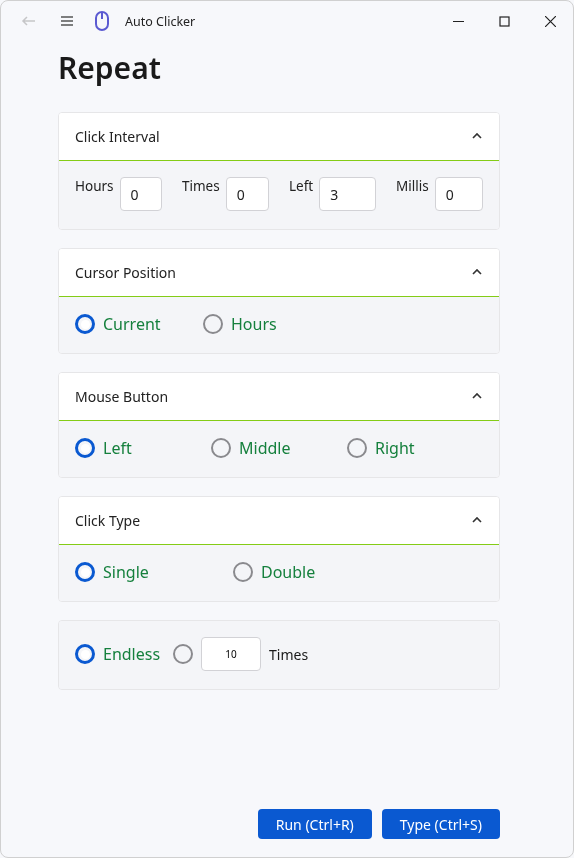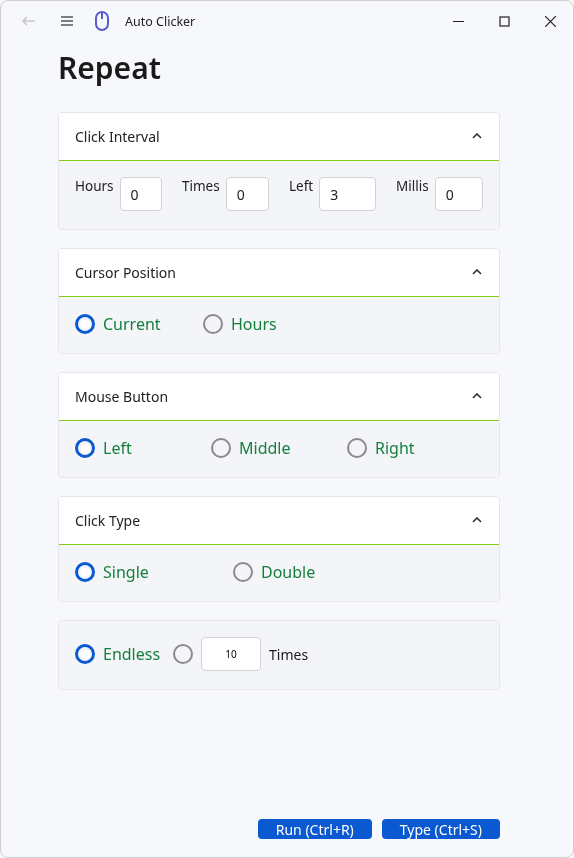--- a/index.html
+++ b/index.html
@@ -73,21 +73,21 @@
 
   .mouse-row { display:flex; }
   .mouse-row .radio-item { flex:1; min-width:0; }
 
   .repeat-row { display:flex; align-items:center; gap:8px; }
   .times-input { width:60px; height:34px; border:1px solid #d2d2d6; border-radius:4px; text-align:center; font-size:10px; font-family:inherit; }
   .times-label { font-size:14px; }
 
   .actions { display:flex; justify-content:flex-end; gap:10px; margin-top:22px; }
   .btn {
-    height:20px; padding:0 18px; border:none; border-radius:4px;
+    height:30px; padding:0 18px; border:none; border-radius:4px;
     background:#0A59D1; color:#fff; font-size:14px; cursor:pointer;
     font-family:inherit;
   }
 </style>
 </head>
 <body>
 
 <div class="titlebar">
   <div class="titlebar-left">
     <div class="tb-btn disabled">

